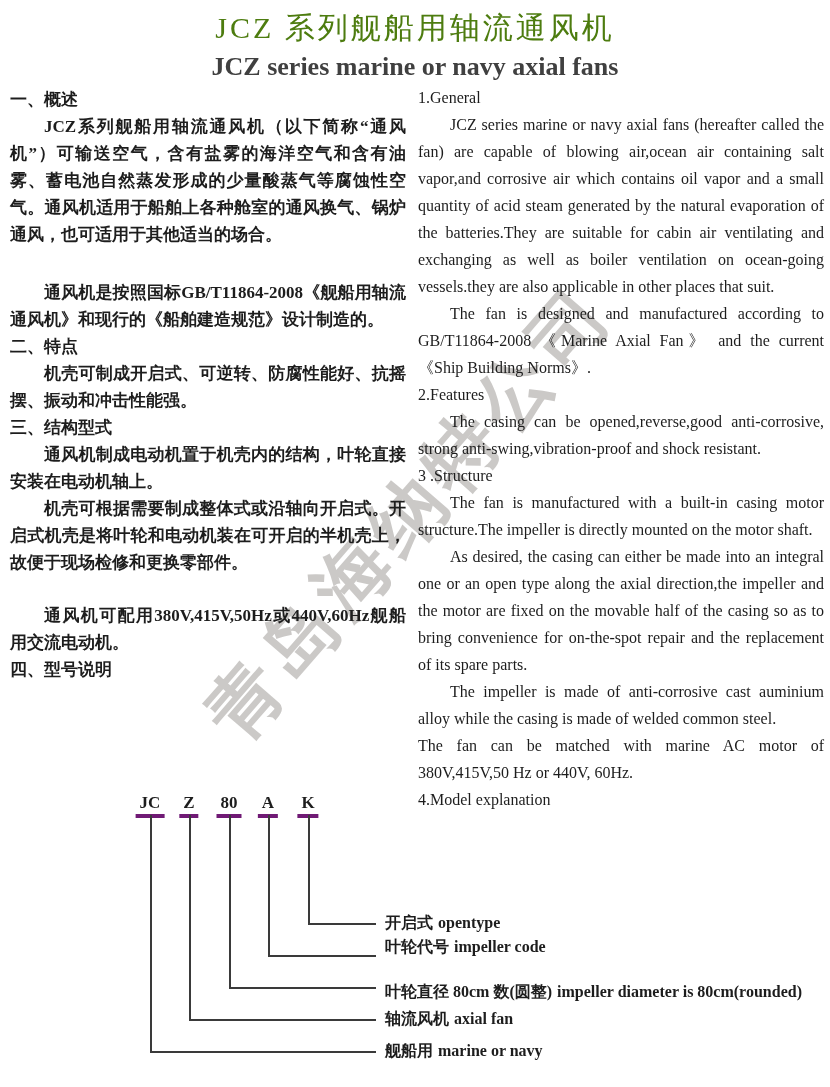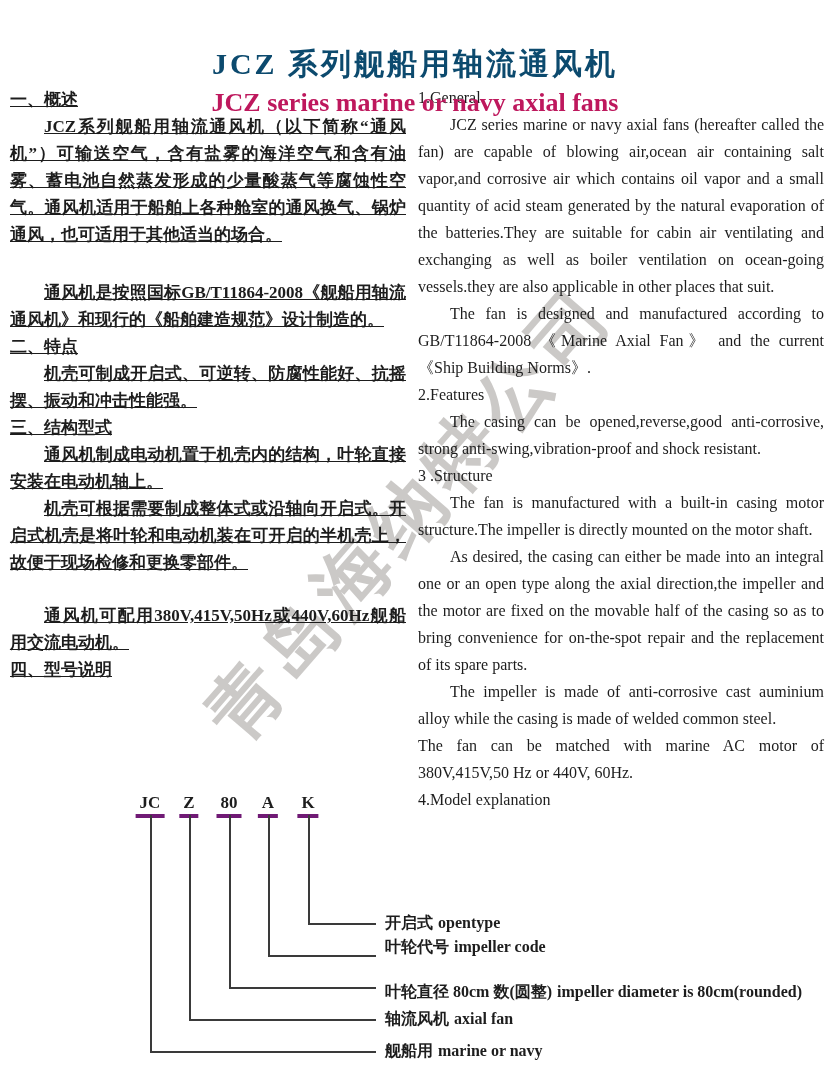--- a/index.html
+++ b/index.html
@@ -2,34 +2,34 @@
 <html><head>
 <meta charset="utf-8">
 <style>
   html,body{margin:0;padding:0;background:#e8e8e8;}
   .page{
     position:relative;width:830px;height:1087px;background:#ffffff;overflow:hidden;
     font-family:"Liberation Serif","DejaVu Serif",serif;color:#1d1d1d;margin:0 auto;
   }
   
   .titles{position:absolute;top:8px;left:0;width:100%;text-align:center;z-index:2;}
-  .title-zh{font-size:30px;font-weight:700;letter-spacing:3px;color:#0c4a6e;margin-top:36px;}
-  .title-en{font-size:26px;font-weight:600;margin-top:3px;color:#be185d;}
+  .title-zh{font-size:30px;font-weight:400;letter-spacing:3px;color:#4d7c0f;}
+  .title-en{font-size:26px;font-weight:600;margin-top:3px;color:#404040;}
   
   .watermark{
     position:absolute;left:410px;top:513px;z-index:0;white-space:nowrap;
     transform:translate(-50%,-50%) rotate(-49deg);
     font-size:74px;font-weight:700;letter-spacing:8px;
     color:rgba(152,147,143,0.5);pointer-events:none;
   }
   
   .col{position:absolute;z-index:1;text-align:justify;}
   .col p{margin:0;text-indent:2em;}
   .col .head{font-weight:700;text-indent:0;}
-  .col-left{left:10px;top:86px;width:396px;font-size:17px;line-height:27px;font-weight:600;text-decoration:underline;}
+  .col-left{left:10px;top:86px;width:396px;font-size:17px;line-height:27px;font-weight:600;}
   .col-right{left:418px;top:84px;width:406px;font-size:16px;line-height:27px;font-weight:400;}
   .col-right .head{font-weight:400;}
   .gap-lg{margin-top:31px !important;}
   .gap-md{margin-top:26px !important;}
   .noindent{text-indent:0 !important;}
   
   .diagram{position:absolute;left:0;top:788px;width:830px;height:295px;z-index:1;}
   .dcode{
     position:absolute;top:5px;transform:translateX(-50%);
     font-size:17px;font-weight:700;padding:0 4px 1px 4px;

